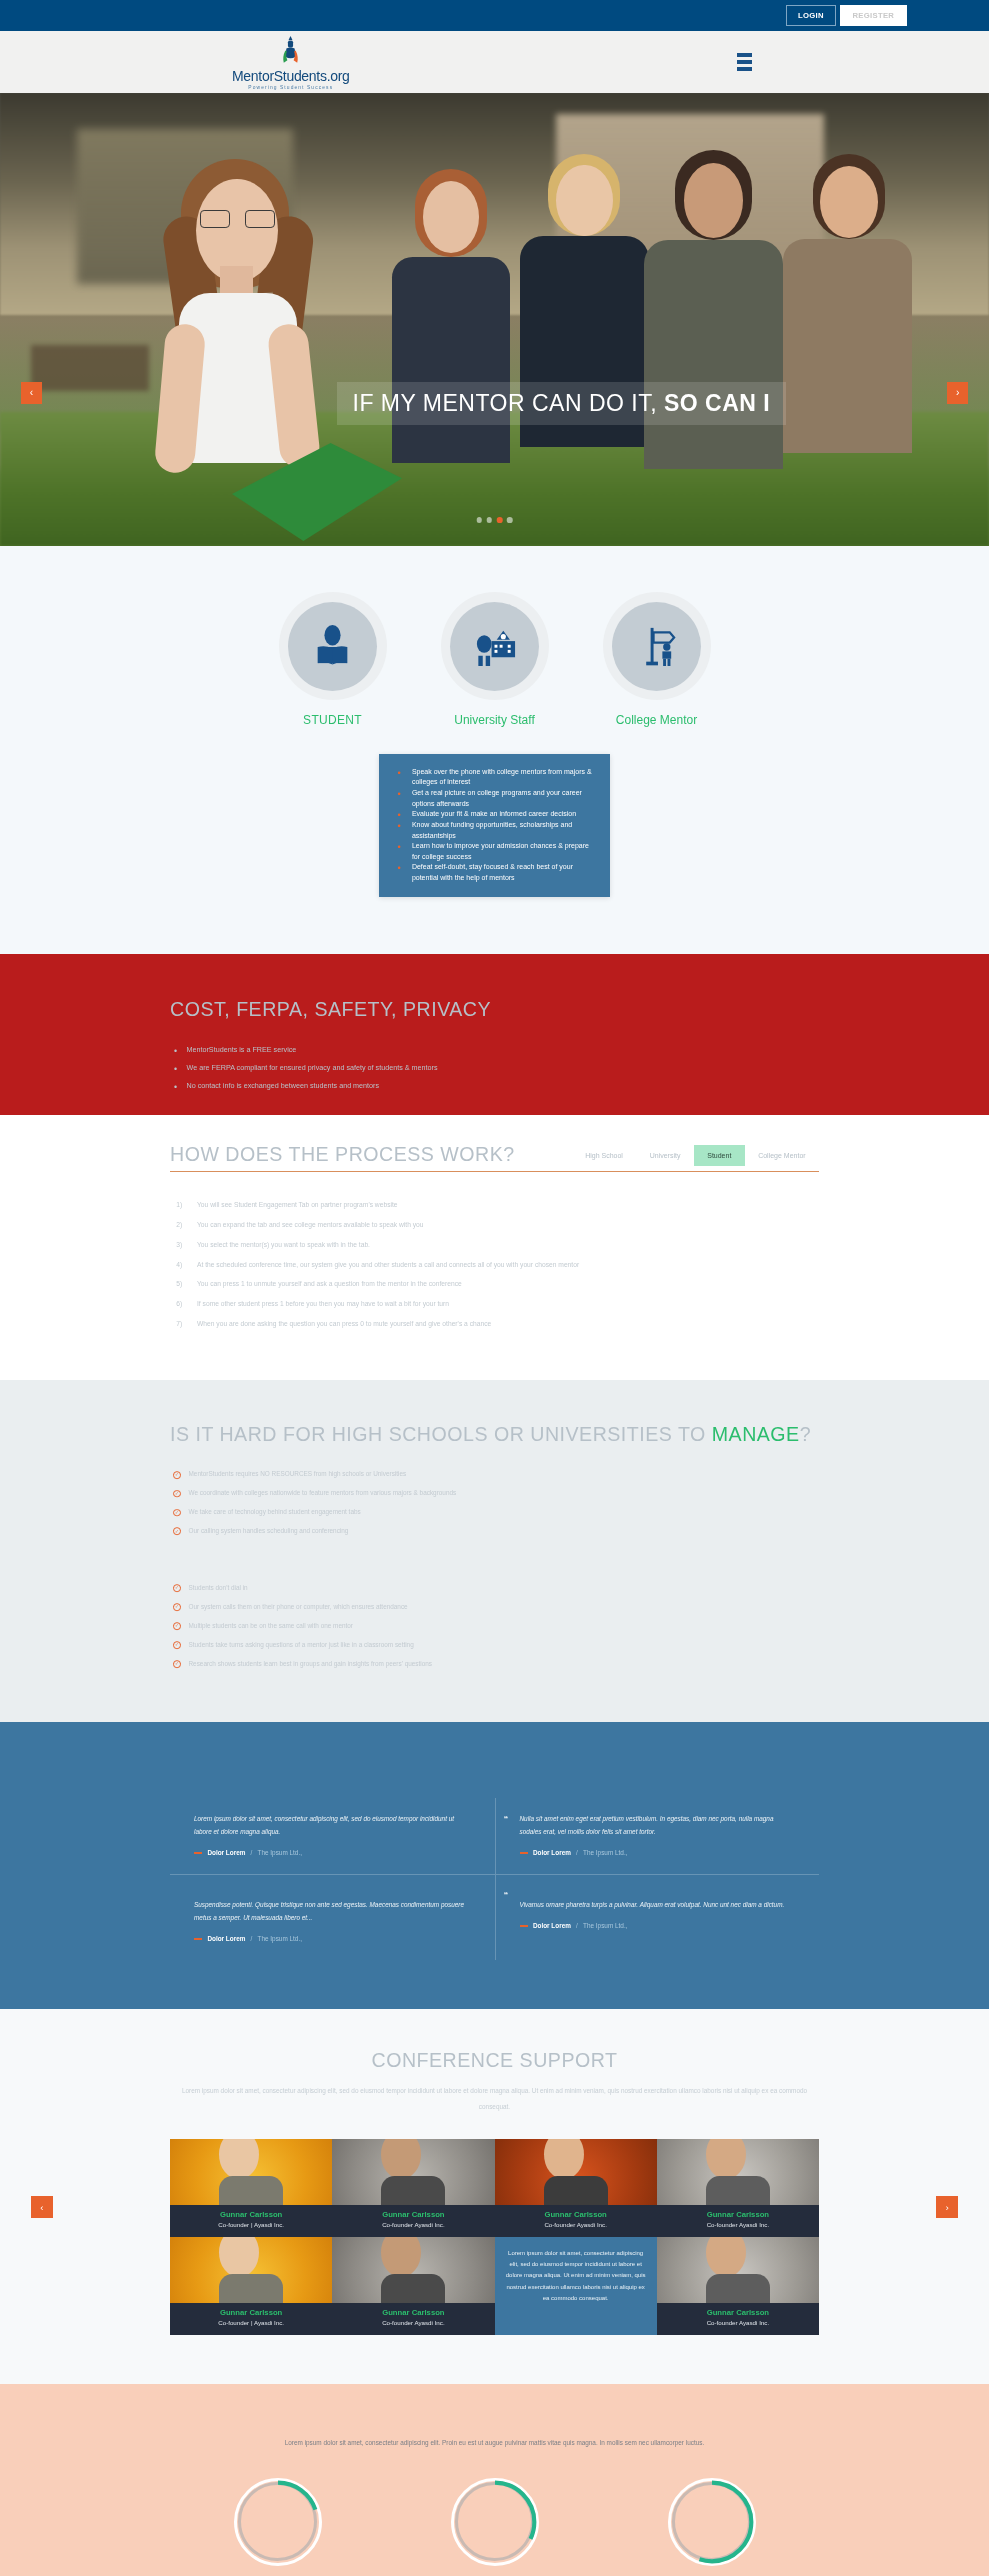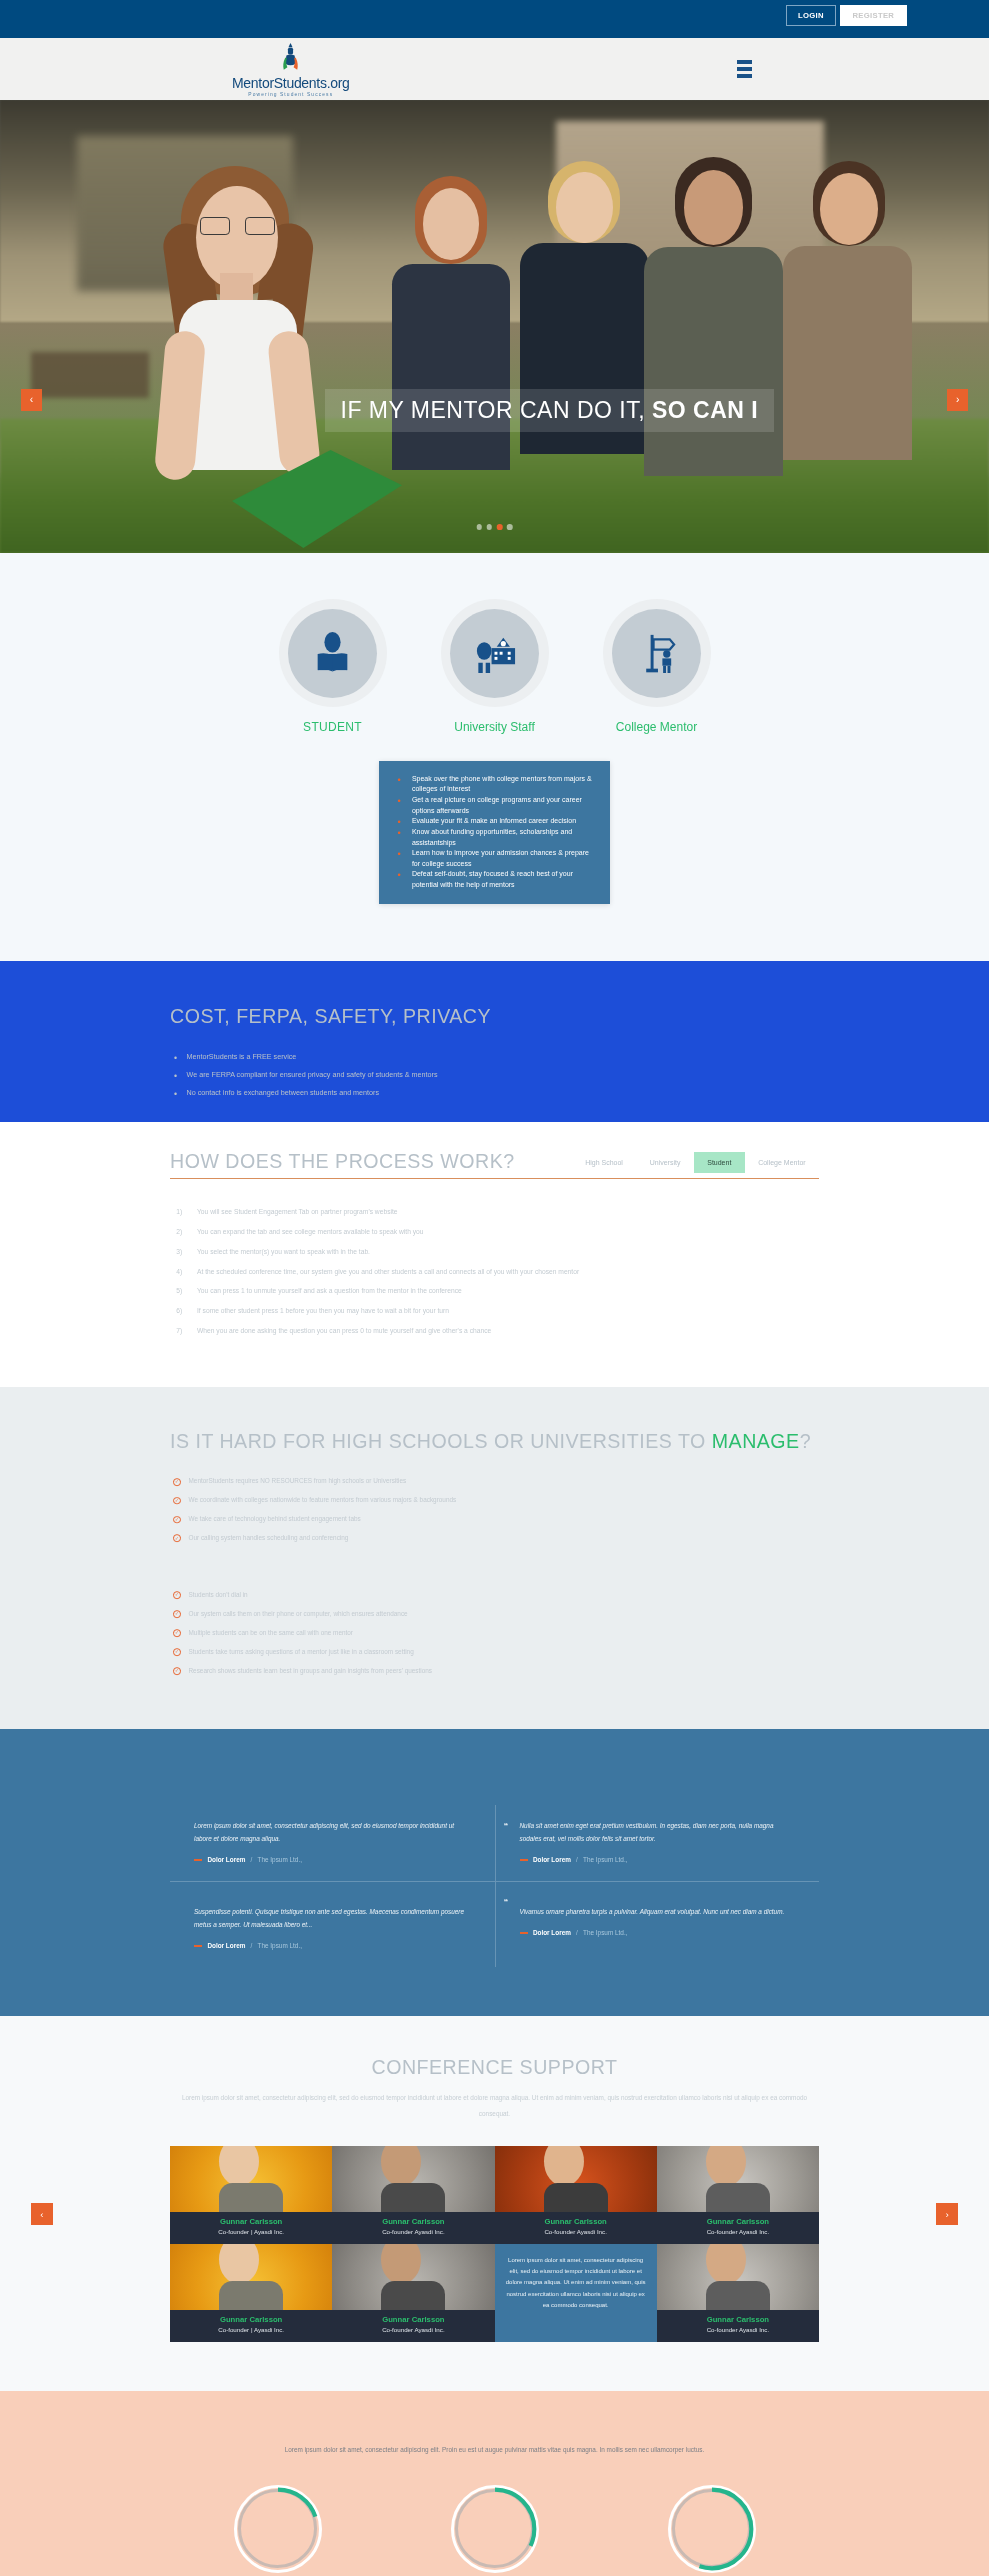--- a/index.html
+++ b/index.html
@@ -4,21 +4,21 @@
 <style>
   * { margin:0; padding:0; box-sizing:border-box; }
   body {
     width:989px; background:#fff;
     font-family:"Liberation Sans", sans-serif;
     -webkit-font-smoothing:antialiased;
   }
   .wrap { width:649px; margin:0 auto; }
 
   
-  .topbar { height:38px; background:#004a80; position:relative; }
+  .topbar { height:31px; background:#004a80; position:relative; }
   .topbar-inner { width:824px; margin:0 auto; height:31px; display:flex; align-items:center; justify-content:flex-end; }
   .btn-login, .btn-register {
     font-size:7.7px; letter-spacing:0.3px; font-weight:600;
     padding:4.6px 11.3px; text-decoration:none; display:inline-block;
   }
   .btn-login { color:#fff; border:0.5px solid #7fa6c4; margin-right:4.1px; }
   .btn-register { color:#c9c9c9; background:#fff; border:0.5px solid #fff; }
 
   
   .nav { height:62px; background:#f1f1f0; }
@@ -69,21 +69,21 @@
   .hero-p3 .b { position:absolute; left:0; top:82px; width:129px; height:211px; background:#1e2733; border-radius:23px 23px 0 0; }
   .hero-p4 { position:absolute; left:644px; bottom:77px; width:139px; height:319px; }
   .hero-p4 .h { position:absolute; left:31px; top:0; width:77px; height:90px; border-radius:39px; background:#3b2a21; }
   .hero-p4 .f { position:absolute; left:40px; top:13.4px; width:59px; height:75px; border-radius:30px/38px; background:#c89a78; }
   .hero-p4 .b { position:absolute; left:0; top:90px; width:139px; height:229px; background:#5b5f52; border-radius:24px 24px 0 0; }
   .hero-p5 { position:absolute; left:783px; bottom:93px; width:129px; height:299px; }
   .hero-p5 .h { position:absolute; left:30px; top:0; width:72px; height:85px; border-radius:36px; background:#4b3324; }
   .hero-p5 .f { position:absolute; left:37px; top:12.4px; width:58px; height:72px; border-radius:29px/36px; background:#dcae8a; }
   .hero-p5 .b { position:absolute; left:0; top:85px; width:129px; height:214px; background:#8e7a62; border-radius:21.6px 21.6px 0 0; }
   .hero-caption {
-    position:absolute; left:325px; top:289px; padding:8.2px 15.5px;
+    position:absolute; left:337px; top:289px; padding:8.2px 15.5px;
     background:rgba(255,255,255,.14); color:#fff;
     font-size:23px; font-weight:300; letter-spacing:0.5px; white-space:nowrap;
   }
   .hero-caption b { font-weight:700; }
   .hero-arrow {
     position:absolute; top:289px; width:21.6px; height:21.6px; background:#e8622c;
     color:#fff; font-size:10.3px; display:flex; align-items:center; justify-content:center; cursor:pointer;
   }
   .hero-arrow.left { left:20.6px; } .hero-arrow.right { right:20.6px; }
   .hero-dots { position:absolute; bottom:23px; left:50%; transform:translateX(-50%); display:flex; gap:4.6px; }
@@ -105,21 +105,21 @@
   .tooltip-wrap { display:flex; justify-content:center; margin-top:27px; }
   .tooltip {
     width:231px; background:#3d76a0; color:#fff; padding:12.4px 14.4px 13.4px 11.3px;
     box-shadow:0 1px 5.2px rgba(0,0,0,.12); position:relative;
   }
   .tooltip ul { list-style:none; }
   .tooltip li { font-size:7px; line-height:1.52; padding-left:21.6px; position:relative; }
   .tooltip li:before { content:"•"; position:absolute; left:7.2px; top:-1px; color:#e8622c; font-size:9.3px; }
 
   
-  .cost { background:#1d4ed8; padding:44px 0 20.6px; }
+  .cost { background:#b91c1c; padding:44px 0 20.6px; }
   .h-light { font-size:19.6px; color:#b6c0c8; font-weight:300; letter-spacing:0.5px; }
   .h-light .accent { color:#2bbd6d; }
   .plain-list { list-style:none; margin-top:19.6px; }
   .plain-list li { font-size:7.2px; color:#b9c2c9; padding-left:16.5px; position:relative; line-height:2.5; }
   .plain-list li:before { content:"•"; position:absolute; left:4.1px; color:#b9c2c9; font-size:8.8px; }
 
   
   .process { background:#fff; padding:28px 0 46px; }
   .process-head { display:flex; align-items:flex-end; justify-content:space-between; border-bottom:1px solid #d98f5c; padding-bottom:5.2px; }
   .tabs { display:flex; align-items:flex-end; gap:0; }

